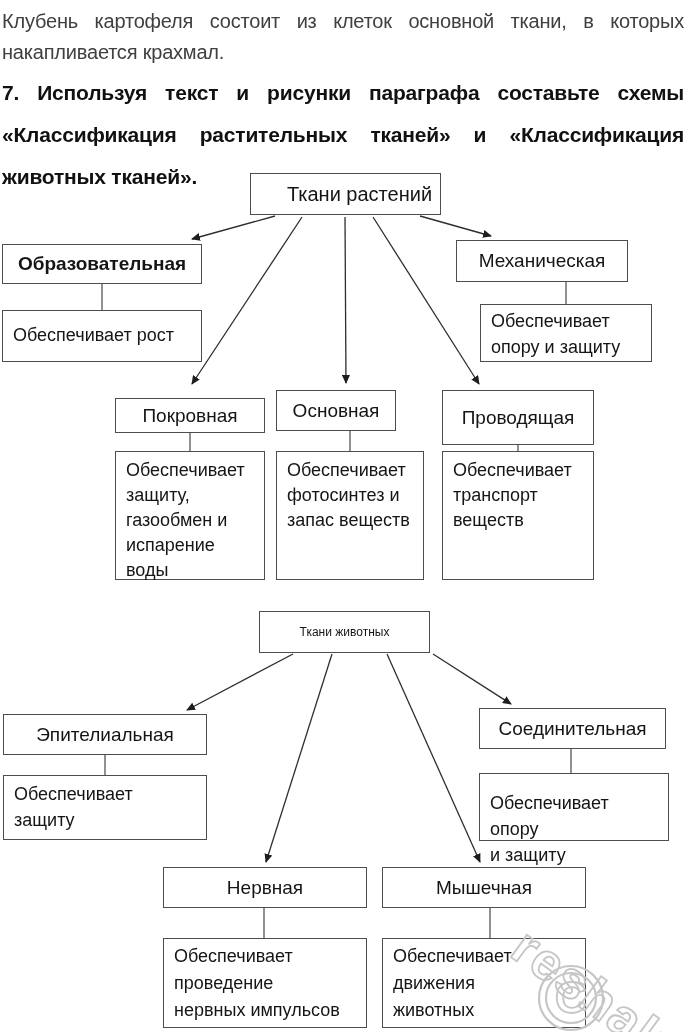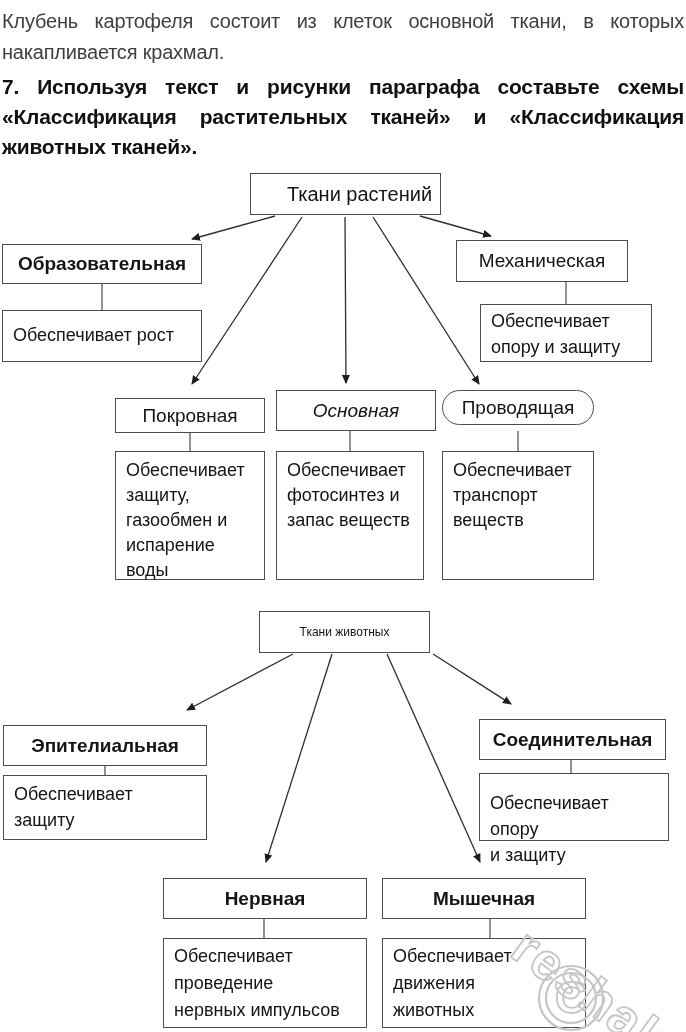--- a/index.html
+++ b/index.html
@@ -13,55 +13,55 @@
   }
   
   .intro{
     position:absolute;left:2px;top:6px;width:682px;
     font-size:20px;line-height:31px;letter-spacing:-0.2px;
     text-align:justify;text-align-last:left;
     color:#404040;
   }
   .question{
     position:absolute;left:2px;top:72px;width:682px;
-    font-size:21px;line-height:30px;font-weight:bold;letter-spacing:-0.2px;
+    font-size:21px;line-height:42px;font-weight:bold;letter-spacing:-0.2px;
     text-align:justify;text-align-last:left;
     color:#111;
   }
   
   .node{
     position:absolute;
     background:#fff;
     border:1.5px solid #4d4d4d;
     box-sizing:border-box;
     display:flex;align-items:center;justify-content:center;
     font-size:19px;color:#151515;
     z-index:2;
     text-align:center;
   }
-  .node.bold{font-weight:bold;margin-top:11px;}
+  .node.bold{font-weight:normal;}
   .desc{
     position:absolute;
     background:#fff;
     border:1.5px solid #4d4d4d;
     box-sizing:border-box;
     font-size:18px;line-height:26px;color:#151515;
     padding:8px 6px 4px 10px;
     white-space:pre-line;
     z-index:2;
   }
   
   #root1{left:250px;top:173px;width:191px;height:42px;font-size:20px;padding-left:28px;}
   #obraz{left:2px;top:244px;width:200px;height:40px;font-weight:bold;}
   #obraz-desc{left:2px;top:310px;width:200px;height:52px;padding-top:11px;}
   #mech{left:456px;top:240px;width:172px;height:42px;}
   #mech-desc{left:480px;top:304px;width:172px;height:58px;padding-top:3px;}
   #pokrov{left:115px;top:390px;width:150px;height:35px;margin-top:8px;}
-  #osnov{left:276px;top:390px;width:160px;height:41px;font-style:italic;}
-  #provod{left:442px;top:390px;width:152px;height:35px;border-radius:20px;}
+  #osnov{left:276px;top:390px;width:120px;height:41px;}
+  #provod{left:442px;top:390px;width:152px;height:55px;}
   #pokrov-desc{left:115px;top:451px;width:150px;height:129px;line-height:25px;padding-top:6px;}
   #osnov-desc{left:276px;top:451px;width:148px;height:129px;line-height:25px;padding-top:6px;}
   #provod-desc{left:442px;top:451px;width:152px;height:129px;line-height:25px;padding-top:6px;}
   
   #root2{left:259px;top:611px;width:171px;height:42px;font-size:12px;}
   #epit{left:3px;top:714px;width:204px;height:41px;}
   #epit-desc{left:3px;top:775px;width:204px;height:65px;padding-top:5px;}
   #soed{left:479px;top:708px;width:187px;height:41px;}
   #soed-desc{left:479px;top:773px;width:190px;height:68px;padding-top:16px;}
   #nerv{left:163px;top:867px;width:204px;height:41px;}

